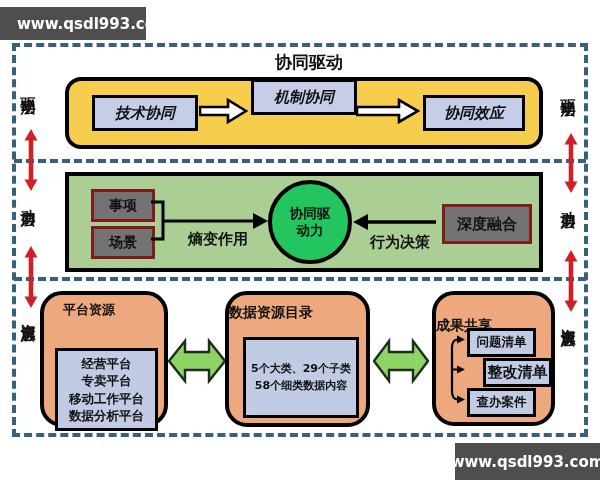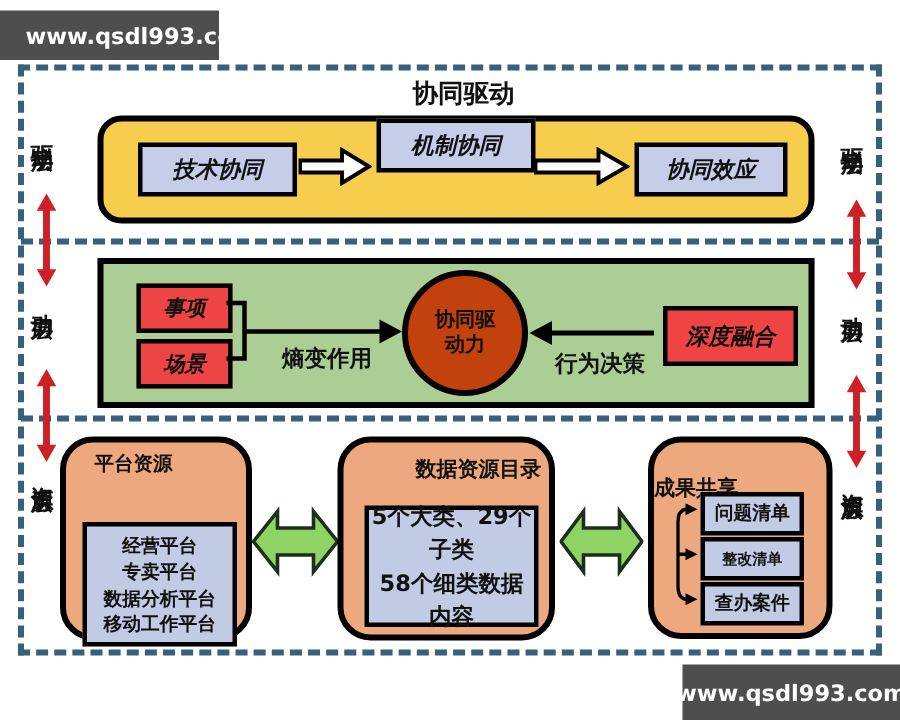--- a/index.html
+++ b/index.html
@@ -14,25 +14,25 @@
   .wm-bottom{left:455px;top:443px;width:145px;height:37px;justify-content:center;}
   
   .frame{left:12px;top:43px;width:568px;height:386px;border:4px dashed #36617c;}
   .sep{left:14px;width:572px;height:0;border-top:4px dashed #36617c;}
   .sep1{top:159px;} .sep2{top:277px;}
   
   .panel-yellow{left:65px;top:77px;width:470px;height:64px;background:#f6cd4d;border:4px solid #000;border-radius:16px;}
   .panel-green{left:65px;top:172px;width:470px;height:92px;background:#abce95;border:4px solid #000;}
   
   .bluebox{background:#c5cde8;border:3px solid #000;display:flex;align-items:center;justify-content:center;font-weight:bold;}
-  .salmonbox{background:#ef4444;border:3px solid #000000;display:flex;align-items:center;justify-content:center;font-weight:bold;font-style:italic;}
+  .salmonbox{background:#737373;border:3px solid #7f1d1d;display:flex;align-items:center;justify-content:center;font-weight:bold;}
   .roundbox{background:#eea87d;border:4px solid #000;border-radius:22px;box-sizing:border-box;}
   .title{font-weight:bold;}
   .step{font-size:15px;font-style:italic;}
-  .circle{left:268px;top:180px;width:84px;height:84px;border-radius:50%;background:#c2410c;border:4px solid #000;
+  .circle{left:268px;top:180px;width:84px;height:84px;border-radius:50%;background:#22c55e;border:4px solid #000;
           display:flex;flex-direction:column;align-items:center;justify-content:center;
           font-weight:bold;font-size:13.5px;line-height:1.25;box-sizing:border-box;text-align:center;}
   .vlabel{writing-mode:vertical-rl;text-orientation:upright;font-weight:bold;font-size:15px;letter-spacing:2px;line-height:1;}
   .innerblue{background:#c1cbe3;border:3px solid #000;font-weight:bold;text-align:center;
              display:flex;flex-direction:column;align-items:center;justify-content:center;}
   .arrowlabel{font-weight:bold;font-size:15px;text-align:center;margin-top:32px;}
   svg{display:block;}
 </style>
 </head>
 <body>
@@ -84,34 +84,34 @@
 <div class="abs salmonbox" style="left:442px;top:204px;width:84px;height:34px;font-size:15px;">深度融合</div>
 
 <div class="abs roundbox" style="left:40px;top:291px;width:128px;height:136px;">
   <div class="title" style="margin-top:7px;font-size:13px;line-height:1.3;padding-left:19px;">
     <div>平台资源</div>
   </div>
 </div>
 <div class="abs innerblue" style="left:55px;top:348px;width:97px;height:77px;font-size:12.5px;line-height:1.4;">
   <div>经营平台</div>
   <div>专卖平台</div>
+  <div>移动工作平台</div>
   <div>数据分析平台</div>
-  <div>移动工作平台</div>
 </div>
 
 <div class="abs" style="left:168px;top:336px;">
   <svg width="58" height="50" viewBox="0 0 58 50">
     <polygon points="1,25 17,5 17,16 41,16 41,5 57,25 41,45 41,34 17,34 17,45" fill="#8fd364" stroke="#1c2e1c" stroke-width="2.4"></polygon>
   </svg>
 </div>
 
 <div class="abs roundbox" style="left:225px;top:291px;width:145px;height:136px;">
-  <div class="title" style="margin-top:9px;font-size:14px;padding-left:48px;">数据资源目录</div>
+  <div class="title" style="margin-top:9px;font-size:14px;">数据资源目录</div>
 </div>
-<div class="abs innerblue" style="left:243px;top:337px;width:110px;height:75px;font-size:15px;line-height:1.5;">
+<div class="abs innerblue" style="left:243px;top:337px;width:110px;height:75px;font-size:11px;line-height:1.5;">
   <div>5个大类、29个子类</div>
   <div>58个细类数据内容</div>
 </div>
 
 <div class="abs" style="left:373px;top:336px;">
   <svg width="56" height="50" viewBox="0 0 56 50">
     <polygon points="1,25 16,5 16,16 40,16 40,5 55,25 40,45 40,34 16,34 16,45" fill="#8fd364" stroke="#1c2e1c" stroke-width="2.4"></polygon>
   </svg>
 </div>
 
@@ -120,21 +120,21 @@
 </div>
 <div class="abs" style="left:448px;top:326px;">
   <svg width="19" height="88" viewBox="0 0 19 88">
     <path d="M10,13.5 Q4,13.5 4,22 L4,65 Q4,73.5 10,73.5 M4,43.5 L10,43.5" fill="none" stroke="#000" stroke-width="2.2"></path>
     <polygon points="17,13.5 9,9.5 9,17.5" fill="#000"></polygon>
     <polygon points="17,43.5 9,39.5 9,47.5" fill="#000"></polygon>
     <polygon points="17,73.5 9,69.5 9,77.5" fill="#000"></polygon>
   </svg>
 </div>
 <div class="abs innerblue" style="left:467px;top:328px;width:63px;height:23px;font-size:12.5px;">问题清单</div>
-<div class="abs innerblue" style="left:467px;top:358px;width:63px;height:23px;font-size:10px;">整改清单</div>
+<div class="abs innerblue" style="left:483px;top:358px;width:63px;height:23px;font-size:15px;">整改清单</div>
 <div class="abs innerblue" style="left:467px;top:388px;width:63px;height:23px;font-size:12.5px;">查办案件</div>
 
 <div class="abs vlabel" style="left:20px;top:85px;">驱动层</div>
 <div class="abs" style="left:24px;top:129px;">
   <svg width="14" height="62" viewBox="0 0 14 62">
     <polygon points="7,0 13.5,11.5 9.3,11.5 9.3,50.5 13.5,50.5 7,62 0.5,50.5 4.7,50.5 4.7,11.5 0.5,11.5" fill="#cd2127"></polygon>
   </svg>
 </div>
 <div class="abs vlabel" style="left:20px;top:197px;">动力层</div>
 <div class="abs" style="left:24px;top:246px;">

